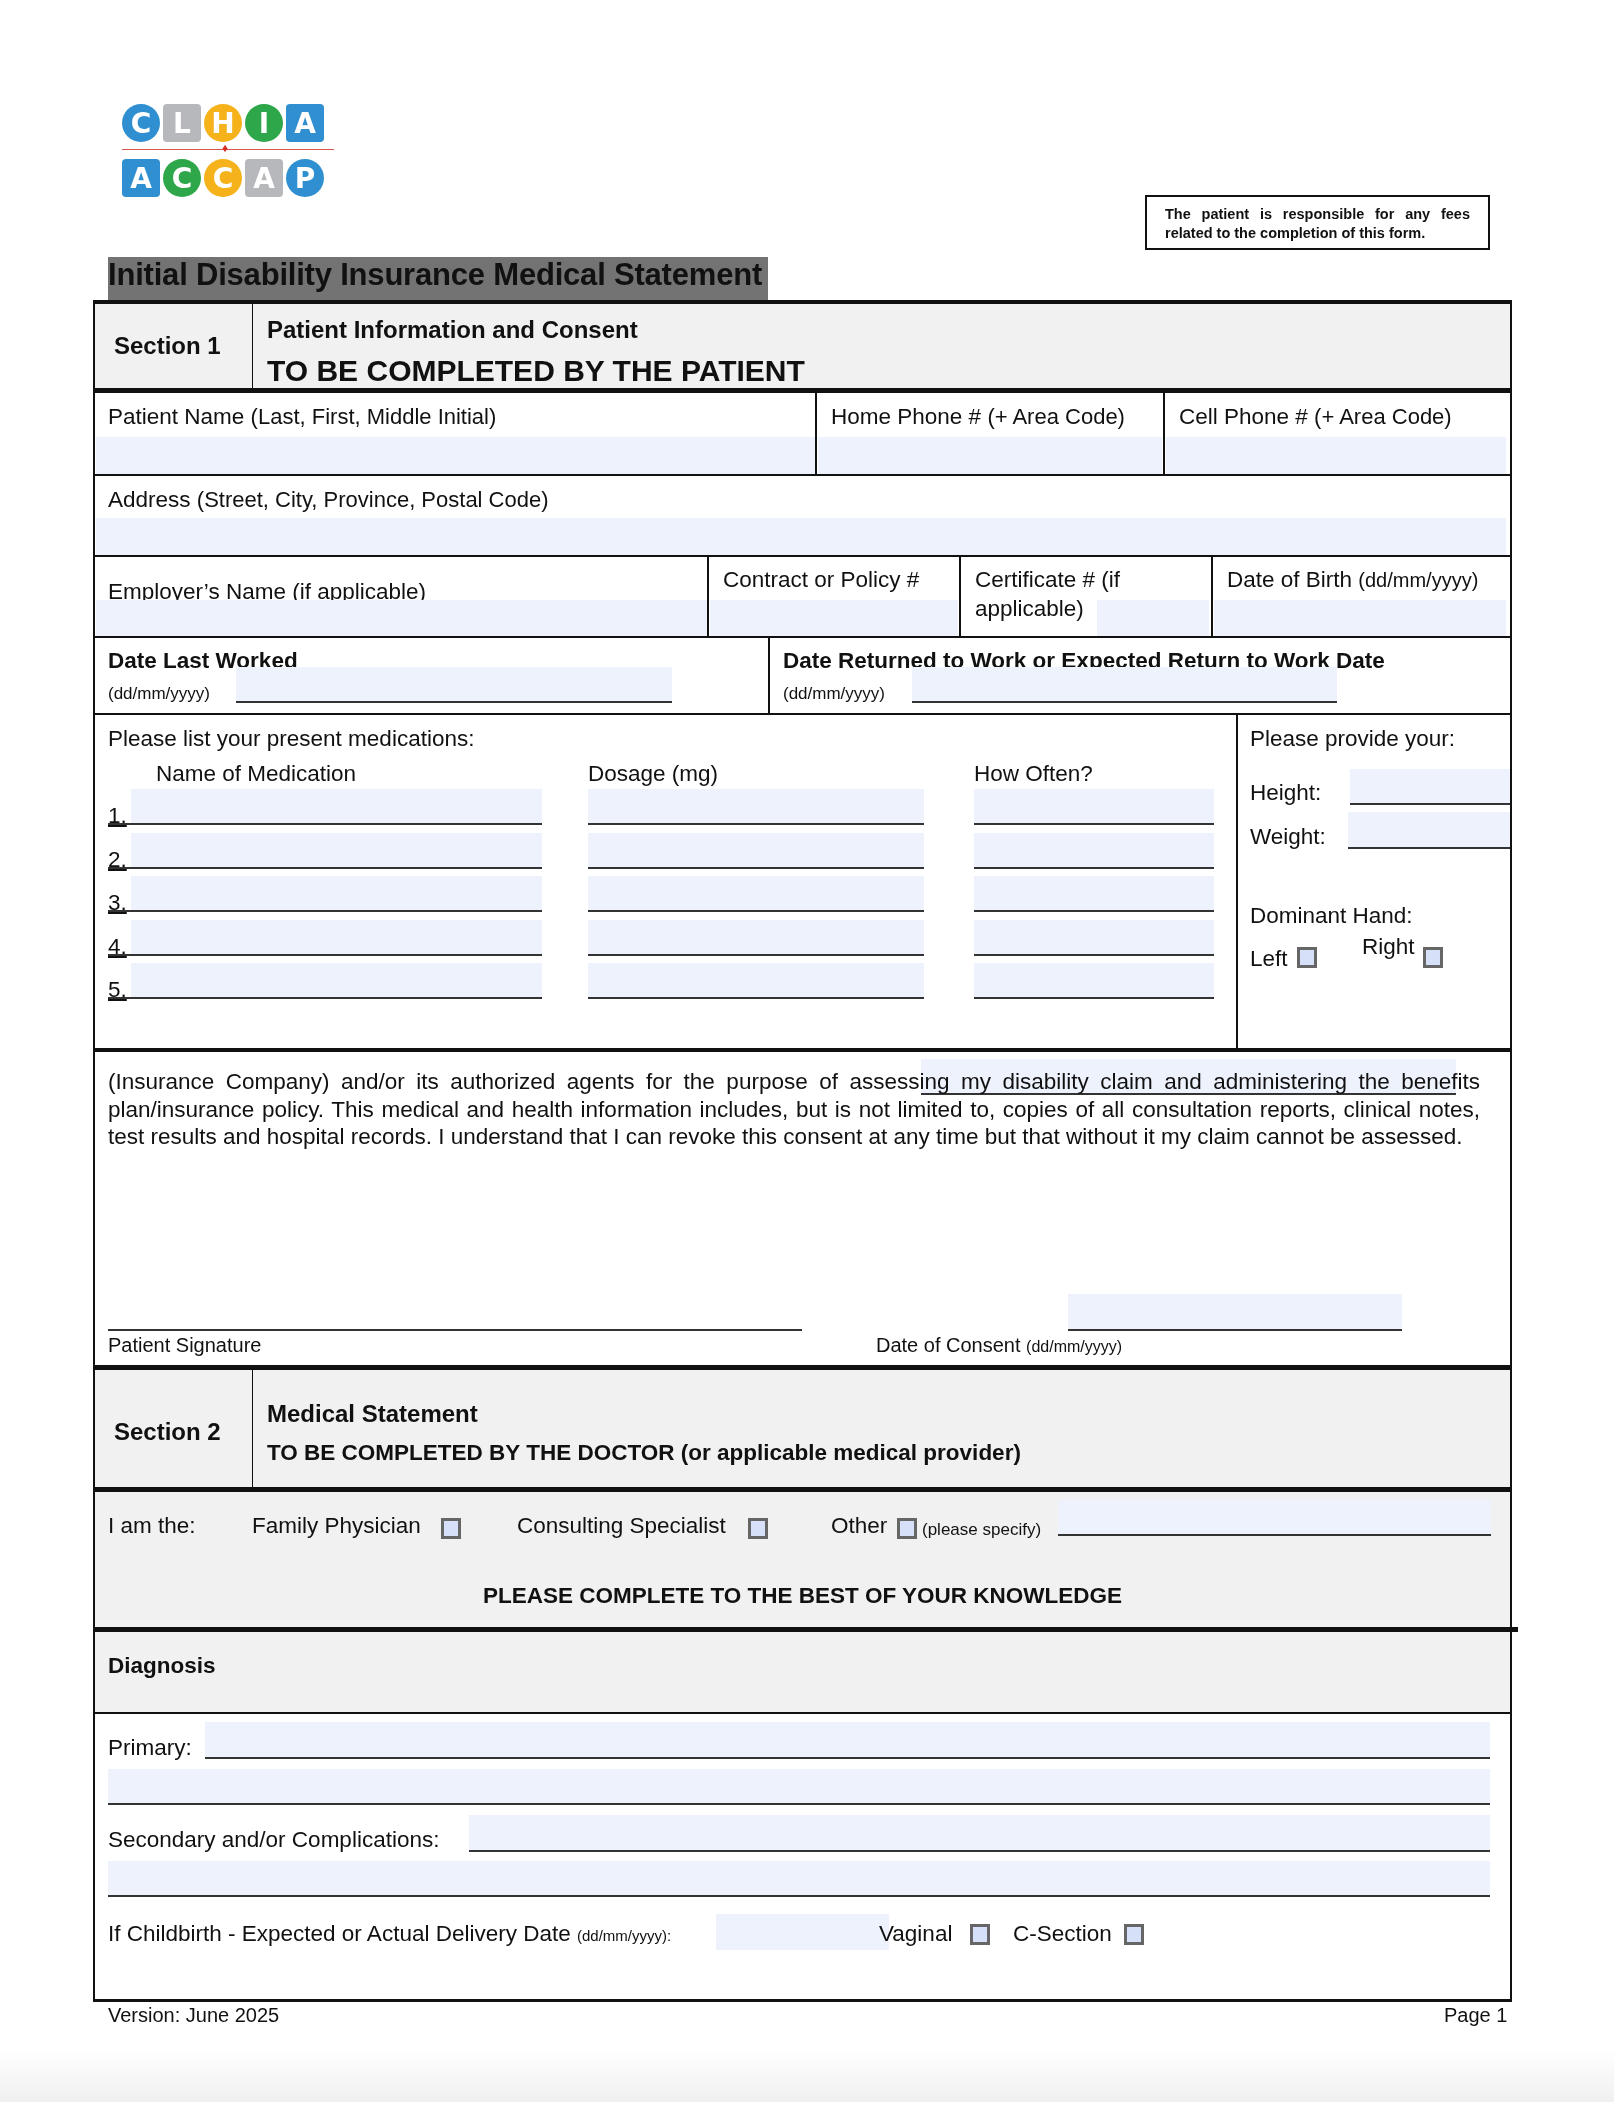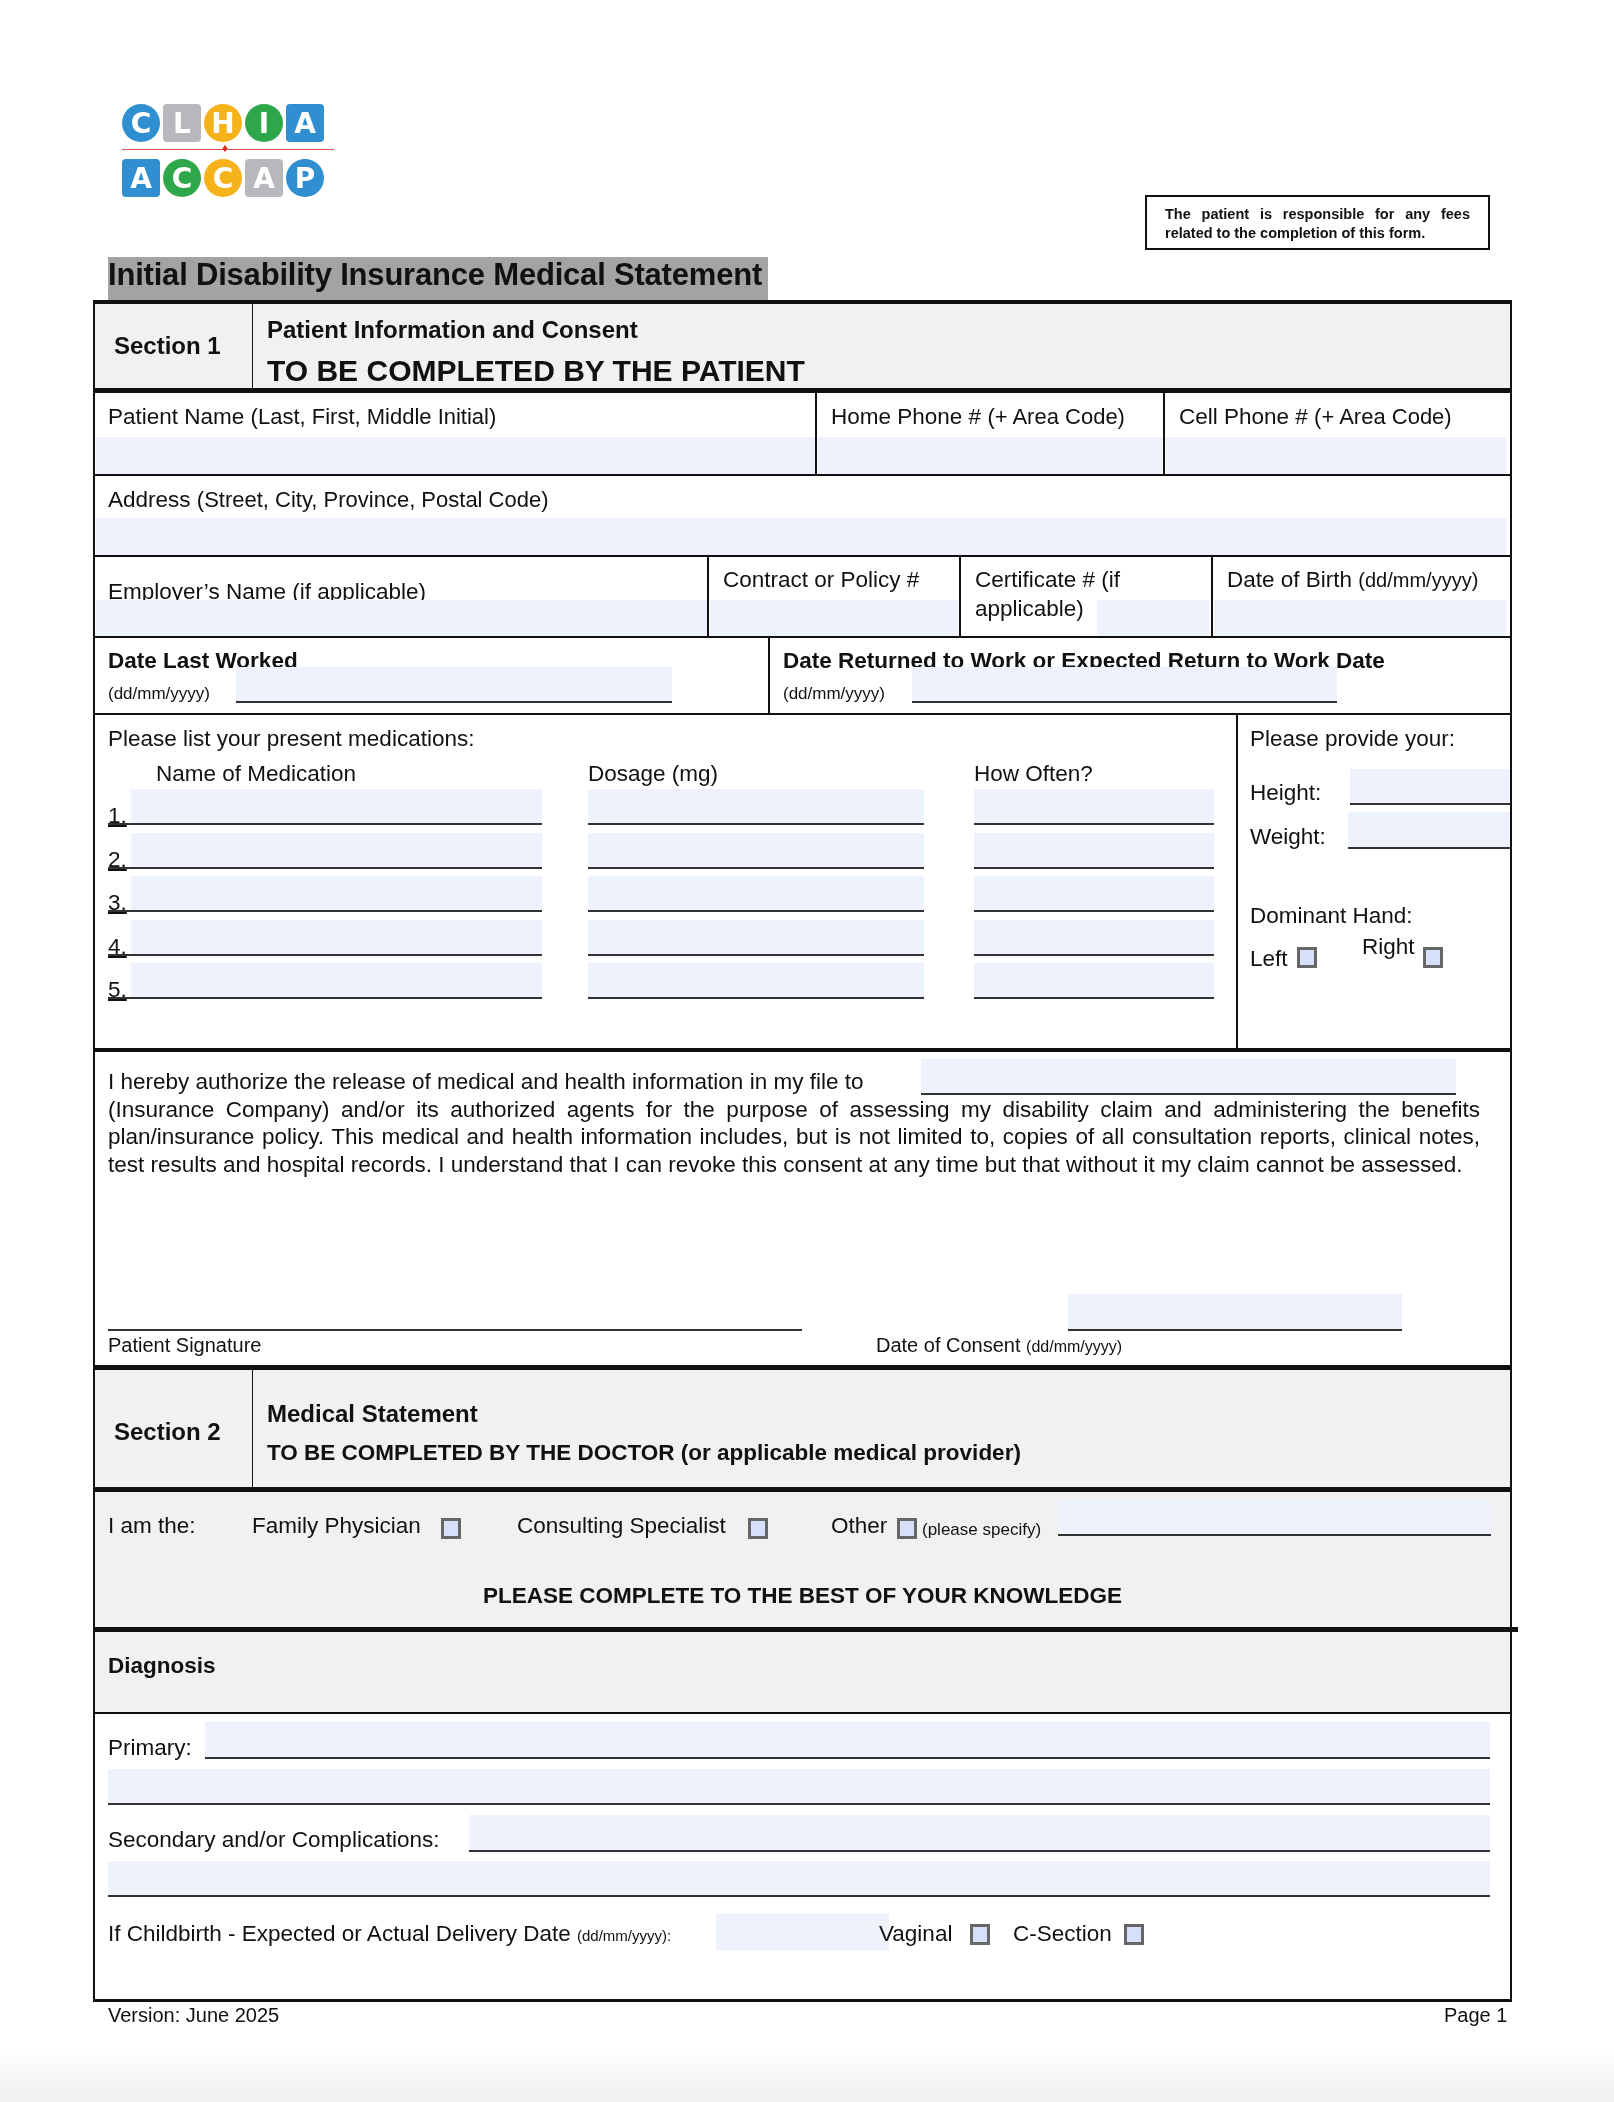--- a/index.html
+++ b/index.html
@@ -4,21 +4,21 @@
 <style>
   html, body { margin:0; padding:0; }
   body { width:1614px; height:2102px; position:relative; background:linear-gradient(#ffffff 0, #ffffff 2050px, #f0f0f0 2102px); font-family:"Liberation Sans", sans-serif; color:#111; overflow:hidden; }
   .abs { position:absolute; }
   .logo-row { position:absolute; display:flex; gap:3px; }
   .lg { width:38px; height:38px; display:flex; align-items:center; justify-content:center; color:#fff; font-weight:bold; font-size:28px; font-family:"DejaVu Sans", sans-serif; }
   .lg.c { border-radius:50%; }
   .lg.s { border-radius:4px; }
   .blue { background:#2f8fd0; } .gray { background:#b6b8bc; } .yellow { background:#f5b21b; } .green { background:#2ea64a; }
   .fee-box { left:1145px; top:195px; width:345px; height:55px; border:2px solid #111; font-size:14.5px; font-weight:bold; padding:8px 18px; box-sizing:border-box; line-height:19px; text-align:justify; }
-  .title { left:108px; top:257px; background:#a3a3a3; font-size:31px; font-weight:bold; padding:0 6px 12px 0; letter-spacing:-0.2px; }
+  .title { left:108px; top:257px; background:#737373; font-size:31px; font-weight:bold; padding:0 6px 12px 0; letter-spacing:-0.2px; }
   .hline { position:absolute; background:#111; }
   .vline { position:absolute; background:#111; }
   .gray-bg { position:absolute; background:#f1f1f1; }
   .fill { position:absolute; background:#eef2fc; }
   .ul { position:absolute; height:2px; background:#333; }
   .t { position:absolute; font-size:22.5px; white-space:nowrap; }
   .t small { font-size:22px; }
   .b { font-weight:bold; }
   .cb { position:absolute; width:20px; height:21px; background:#d6e0f8; border:3px solid #666; box-sizing:border-box; }
   .para { position:absolute; left:108px; top:1068px; width:1375px; font-size:22.5px; line-height:27.5px; }
@@ -154,21 +154,20 @@
 <div class="t" style="left:1250px; top:946px;">Left</div>
 <div class="cb" style="left:1297px; top:947px;"></div>
 <div class="t" style="left:1362px; top:934px;text-align:center;">Right</div>
 <div class="cb" style="left:1423px; top:947px;"></div>
 
 <div class="hline" style="left:93px; top:1048px; width:1419px; height:4px;"></div>
 
 <div class="fill" style="left:921px; top:1059px; width:535px; height:35px;"></div>
 <div class="ul" style="left:921px; top:1093px; width:535px;"></div>
 <div class="para">
-  <div>I hereby authorize the release of medical and health information in my file to</div>
   <div style="text-align:justify; width:1372px;">(Insurance Company) and/or its authorized agents for the purpose of assessing my disability claim and administering the benefits plan/insurance policy. This medical and health information includes, but is not limited to, copies of all consultation reports, clinical notes, test results and hospital records. I understand that I can revoke this consent at any time but that without it my claim cannot be assessed.</div>
 </div>
 <div class="ul" style="left:108px; top:1329px; width:694px;"></div>
 <div class="t" style="left:108px; top:1334px; font-size:20px;">Patient Signature</div>
 <div class="fill" style="left:1068px; top:1294px; width:334px; height:35px;"></div>
 <div class="ul" style="left:1068px; top:1329px; width:334px;"></div>
 <div class="t" style="left:876px; top:1334px; font-size:20px;"><span>Date of Consent</span> <small style="font-size:16px">(dd/mm/yyyy)</small></div>
 
 <div class="gray-bg" style="left:95px; top:1369px; width:1415px; height:344px;"></div>
 <div class="hline" style="left:93px; top:1365px; width:1419px; height:5px;"></div>

